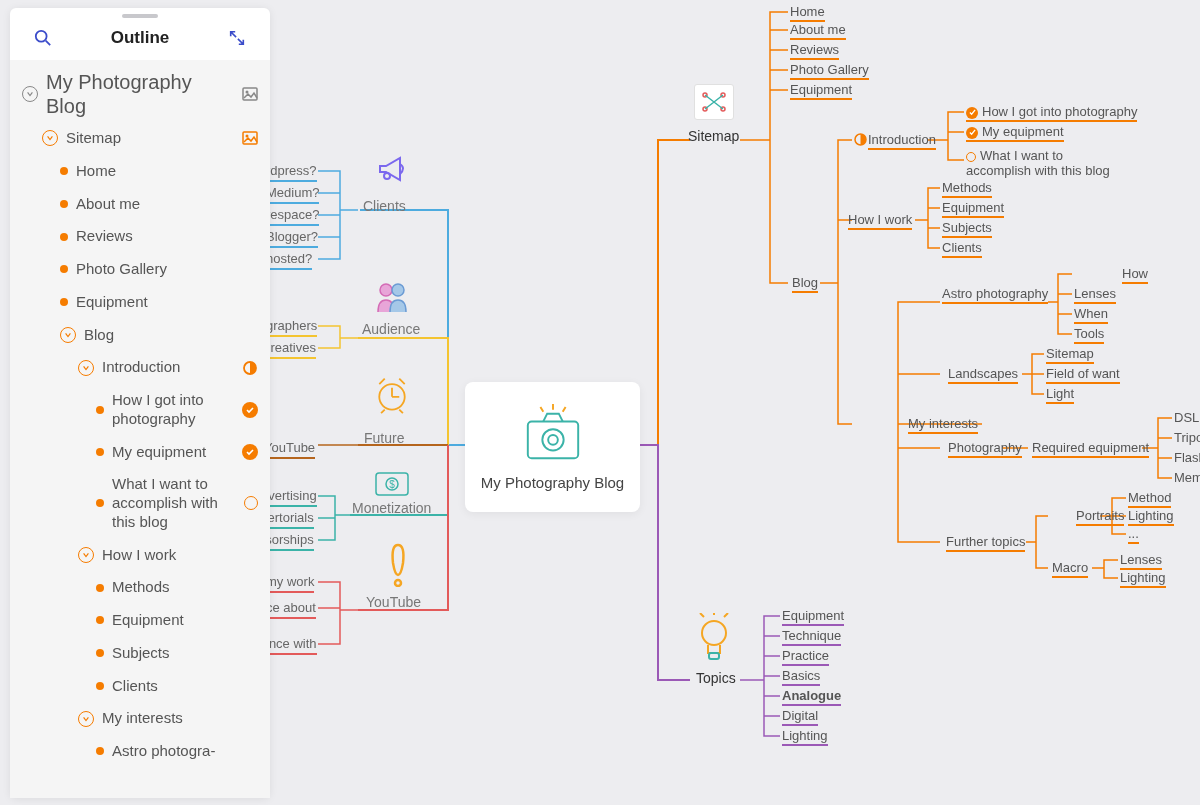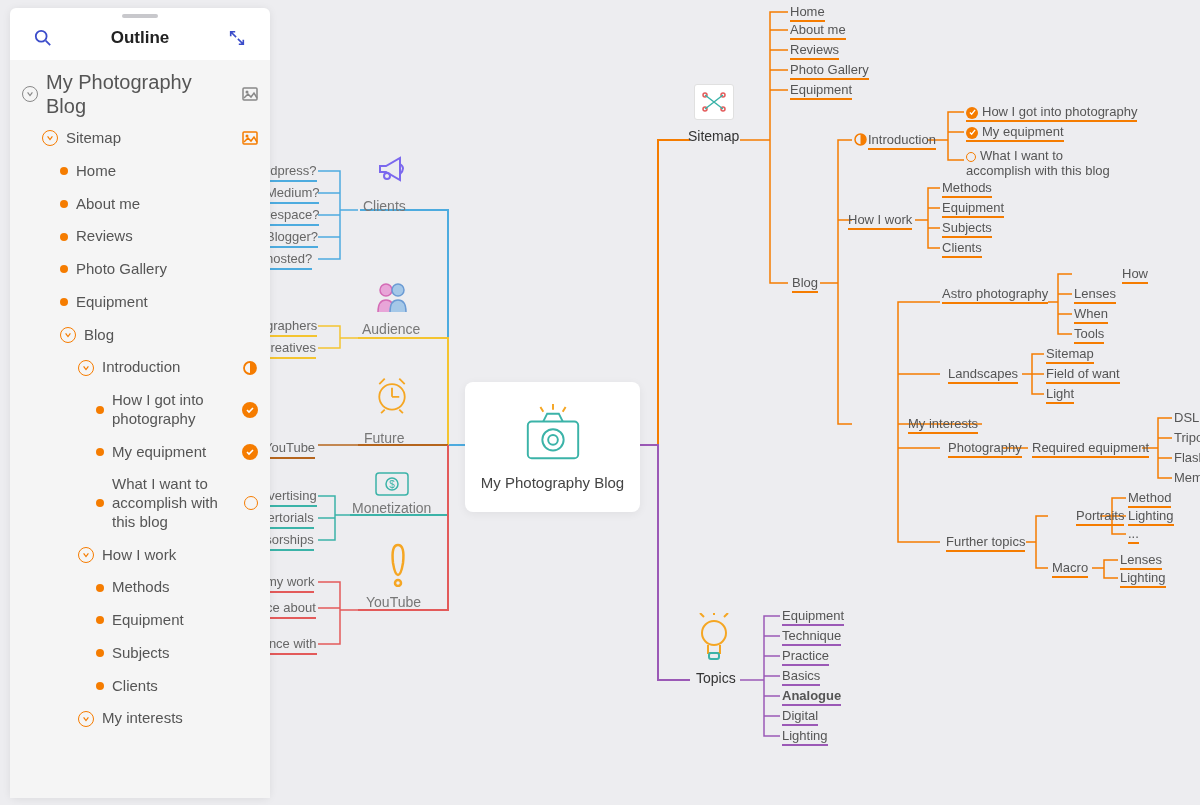--- a/index.html
+++ b/index.html
@@ -430,15 +430,19 @@
           <div class="row-text">Clients</div>
         </div>
         <div class="row lvl3">
           <div class="chev orange">
             <svg viewBox="0 0 10 10">
               <path d="M2 3 L5 7 L8 3" stroke="#f57c00" stroke-width="1.5" fill="none"></path>
             </svg>
           </div>
           <div class="row-text">My interests</div>
         </div>
+        <div class="row lvl4">
+          <div class="dot"></div>
+          <div class="row-text">Astro photogra-</div>
+        </div>
       </div>
   </div>
 </div>
 
 </body></html>

